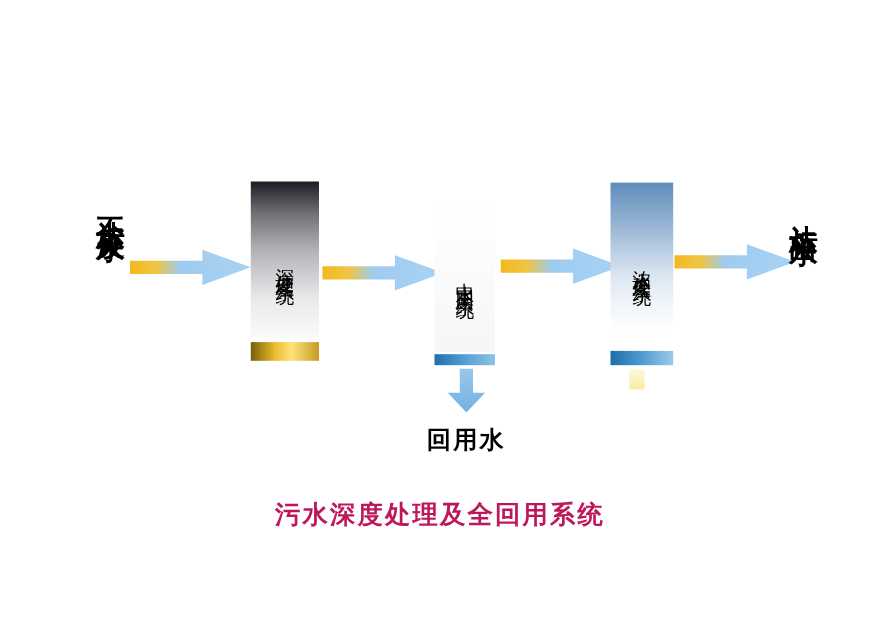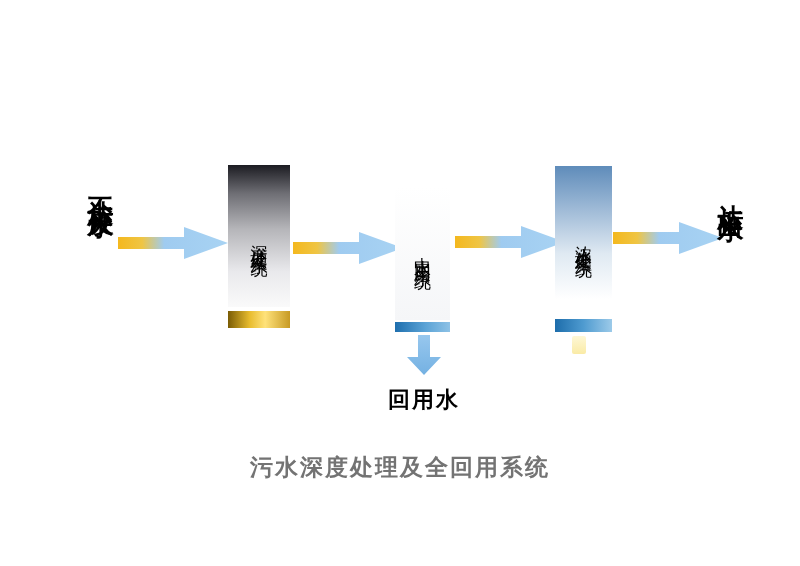--- a/index.html
+++ b/index.html
@@ -99,21 +99,21 @@
     letter-spacing: 2px;
   }
   .caption {
     position: absolute;
     left: 0;
     right: 0;
     top: 452px;
     text-align: center;
     font-size: 23px;
     font-weight: bold;
-    color: #737373;
+    color: #be185d;
     letter-spacing: 2px;
   }
   .artifact {
     position: absolute;
     left: 572px;
     top: 336px;
     width: 14px;
     height: 18px;
     background: linear-gradient(180deg, #fdf3c0, #f7e076);
     opacity: 0.65;

